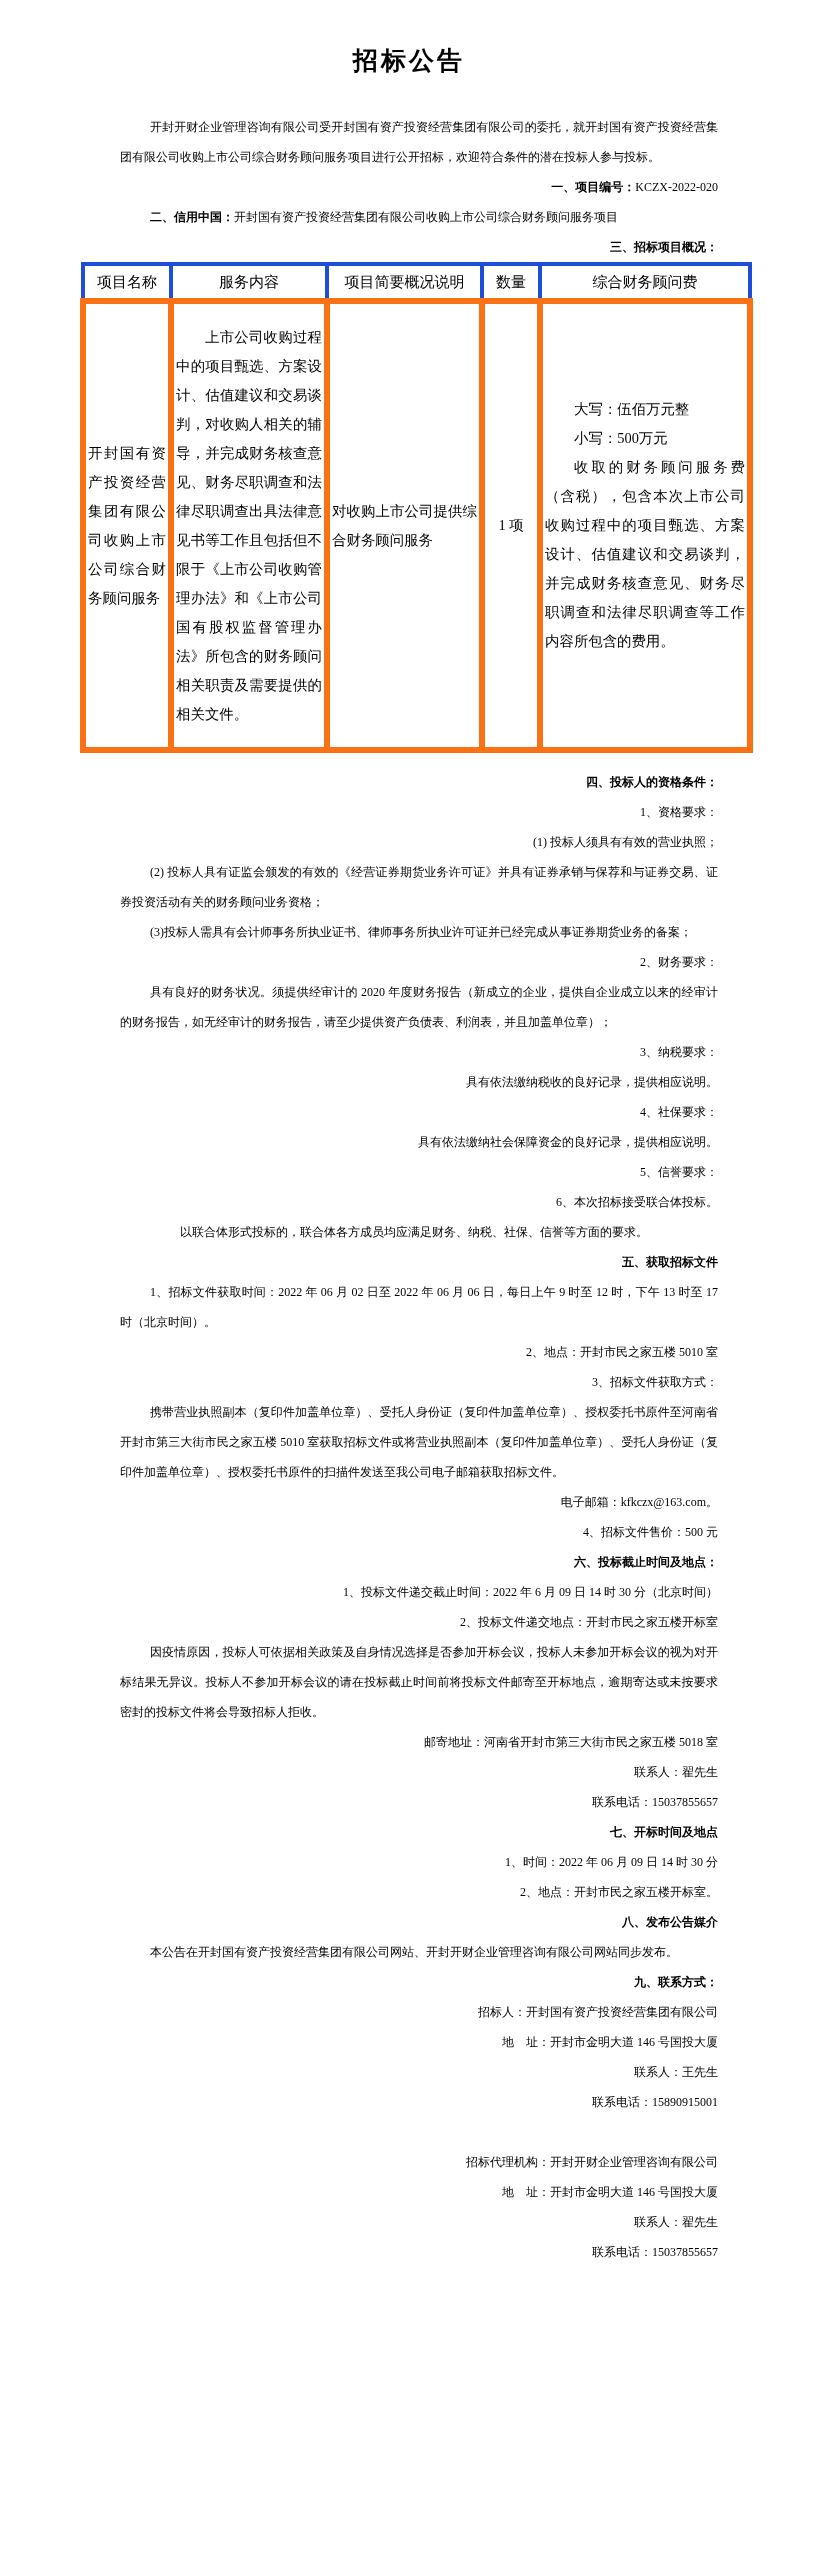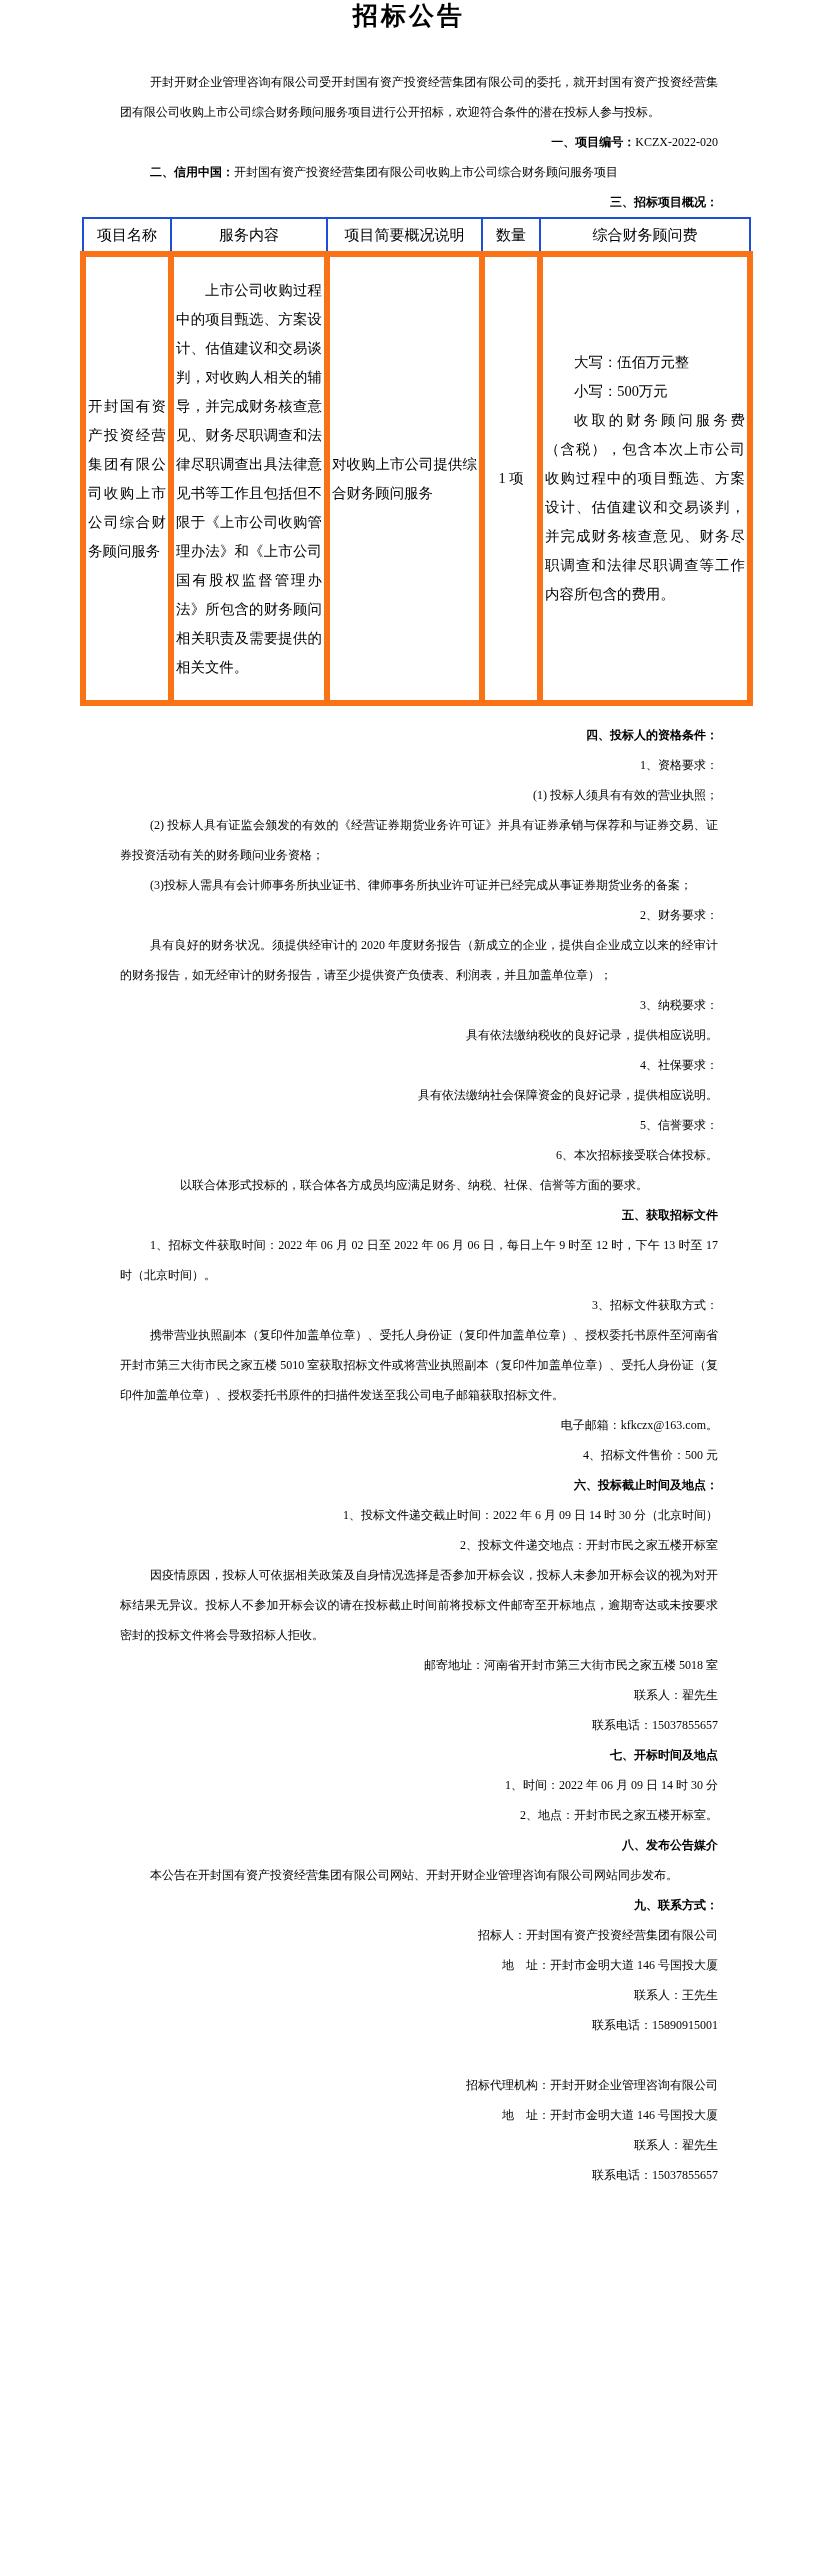--- a/index.html
+++ b/index.html
@@ -2,21 +2,21 @@
 <html style="font-size:8.2px"><head>
 <meta charset="utf-8">
 <style>
   html,body { margin:0; padding:0; background:#ffffff; }
   .page {
     width:818px; height:2710px; background:#ffffff; overflow:hidden;
     color:#000000; font-family:"Liberation Serif","DejaVu Serif",serif;
     position:relative;
   }
   .doc-title {
-    margin:0; text-align:center;
+    margin:0; padding-top:45px; text-align:center;
     font-size:25px; font-weight:bold; line-height:32px;
     letter-spacing:3.1px;
   }
   .textblock {
     margin-left:120px; width:598px;
     font-size:12px; line-height:30px;
   }
   #pre  { margin-top:35px; }
   #post { margin-top:14px; }
   .line { margin:0; text-indent:30px; text-align:justify; text-justify:inter-character; }
@@ -26,21 +26,21 @@
   .b { font-weight:bold; }
   .u { text-decoration:underline; }
   .blank { text-indent:0; }
 
   table.overview {
     margin-left:80px; width:666px;
     border-collapse:collapse; table-layout:fixed;
     font-size:14.4px;
   }
   table.overview th {
-    border:2px solid #1d4ed8; font-weight:normal; font-size:15px;
+    border:4px solid #1d4ed8; font-weight:normal; font-size:15px;
     height:32px; text-align:center; vertical-align:middle; padding:0 1px;
   }
   table.overview td {
     border:6px solid #f97316; vertical-align:middle;
     height:443px; line-height:29px; padding:0 2.1px;
   }
   td .cp { margin:0; text-align:justify; text-justify:inter-character; text-indent:0; }
   td .cp.ind { text-indent:29px; }
   .cell-qty { text-align:center; }
 </style>
@@ -106,20 +106,21 @@
       <p class="line p">具有良好的财务状况。须提供经审计的 2020 年度财务报告（新成立的企业，提供自企业成立以来的经审计的财务报告，如无经审计的财务报告，请至少提供资产负债表、利润表，并且加盖单位章）；</p>
       <p class="line li">3、纳税要求：</p>
       <p class="line li">具有依法缴纳税收的良好记录，提供相应说明。</p>
       <p class="line li">4、社保要求：</p>
       <p class="line li">具有依法缴纳社会保障资金的良好记录，提供相应说明。</p>
       <p class="line li">5、信誉要求：</p>
       <p class="line li">6、本次招标接受联合体投标。</p>
       <p class="line p ind4">以联合体形式投标的，联合体各方成员均应满足财务、纳税、社保、信誉等方面的要求。</p>
       <p class="line li h">五、获取招标文件</p>
       <p class="line p">1、招标文件获取时间：2022 年 06 月 02 日至 2022 年 06 月 06 日，每日上午 9 时至 12 时，下午 13 时至 17 时（北京时间）。</p>
+      <p class="line li">2、地点：开封市民之家五楼 5010 室</p>
       <p class="line li">3、招标文件获取方式：</p>
       <p class="line p">携带营业执照副本（复印件加盖单位章）、受托人身份证（复印件加盖单位章）、授权委托书原件至河南省开封市第三大街市民之家五楼 5010 室获取招标文件或将营业执照副本（复印件加盖单位章）、受托人身份证（复印件加盖单位章）、授权委托书原件的扫描件发送至我公司电子邮箱获取招标文件。</p>
       <p class="line li">电子邮箱：kfkczx@163.com。</p>
       <p class="line li">4、招标文件售价：500 元</p>
       <p class="line li h">六、投标截止时间及地点：</p>
       <p class="line li">1、投标文件递交截止时间：2022 年 6 月 09 日 14 时 30 分（北京时间）</p>
       <p class="line li">2、投标文件递交地点：开封市民之家五楼开标室</p>
       <p class="line p">因疫情原因，投标人可依据相关政策及自身情况选择是否参加开标会议，投标人未参加开标会议的视为对开标结果无异议。投标人不参加开标会议的请在投标截止时间前将投标文件邮寄至开标地点，逾期寄达或未按要求密封的投标文件将会导致招标人拒收。</p>
       <p class="line li">邮寄地址：河南省开封市第三大街市民之家五楼 5018 室</p>
       <p class="line li">联系人：翟先生</p>

